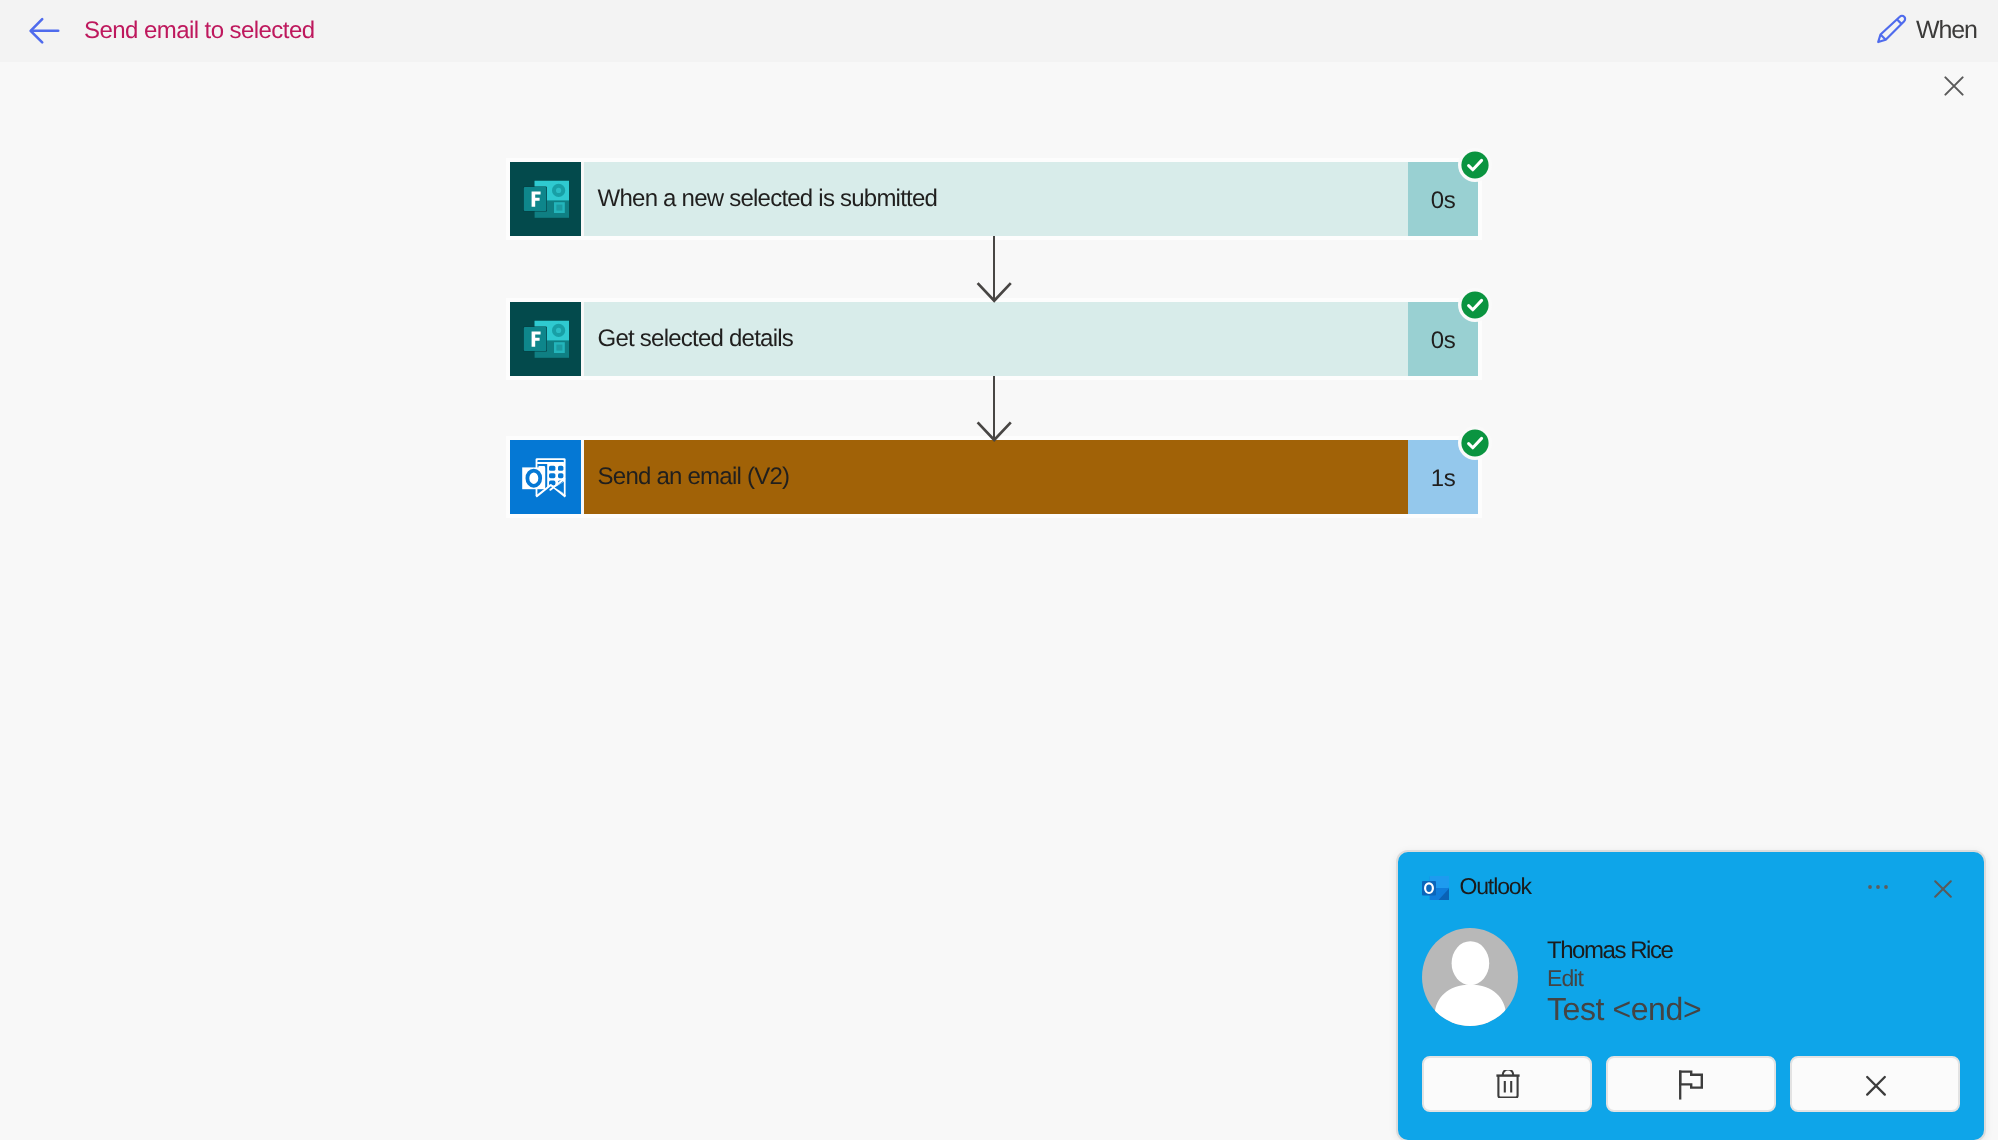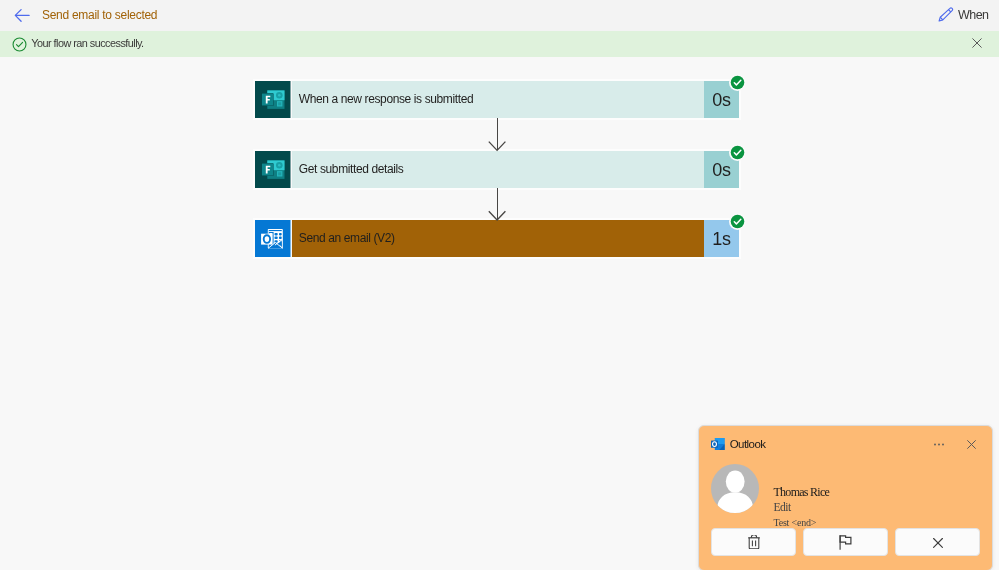--- a/index.html
+++ b/index.html
@@ -5,62 +5,62 @@
 <style>
   html,body{margin:0;padding:0;}
   body{width:999px;height:570px;overflow:hidden;background:#f8f8f8;
        font-family:"Liberation Sans","DejaVu Sans",sans-serif;}
   .page{position:relative;width:999px;height:570px;background:#f8f8f8;overflow:hidden;}
 
   
   .header{position:absolute;left:0;top:0;width:999px;height:31px;background:#f3f3f3;}
   .back-btn{position:absolute;left:14px;top:8px;width:16px;height:15px;cursor:pointer;}
   .header-title{position:absolute;left:42px;top:8px;font-size:12px;letter-spacing:-0.28px;
-                color:#a16207;line-height:15px;white-space:nowrap;}
+                color:#be185d;line-height:15px;white-space:nowrap;}
   .edit-btn{position:absolute;left:938px;top:6px;height:18px;cursor:pointer;width:42px;}
   .edit-ico{position:absolute;left:0;top:1px;width:16px;height:16px;line-height:0;}
   .edit-label{position:absolute;left:20px;top:2px;font-size:12.5px;letter-spacing:-0.55px;
               color:#3b3a39;line-height:14px;}
 
   
   .banner{position:absolute;left:0;top:31px;width:999px;height:26px;background:#dff2dc;}
   .banner-icon{position:absolute;left:12px;top:5.5px;width:15px;height:15px;line-height:0;}
   .banner-text{position:absolute;left:31.3px;top:5px;font-size:10.9px;letter-spacing:-0.55px;
                color:#3b3a39;line-height:15px;}
   .banner-close{position:absolute;left:972px;top:38px;width:10px;height:10px;cursor:pointer;line-height:0;}
 
   
   .flow{position:absolute;left:255px;top:81px;width:484px;}
   .card{position:relative;width:484px;height:37px;box-shadow:0 0 0 2px #fdfdfd;z-index:1;}
   .card .icon{position:absolute;left:0;top:0;width:35.5px;height:37px;overflow:hidden;line-height:0;}
   .card .body{position:absolute;left:36.8px;top:0;width:447.2px;height:37px;}
   .card .title{position:absolute;left:7px;top:10px;font-size:12px;letter-spacing:-0.385px;
                color:#201f1e;line-height:16px;white-space:nowrap;}
   .card .dur{position:absolute;left:412.2px;top:0;width:35px;height:37px;
-             font-size:18px;letter-spacing:-0.2px;color:#201f1e;line-height:39px;text-align:center;}
+             font-size:12px;letter-spacing:-0.2px;color:#201f1e;line-height:39px;text-align:center;}
   .connector{position:relative;width:484px;overflow:visible;z-index:3;}
   .connector .arrow-wrap{position:absolute;left:232px;top:0;width:20px;line-height:0;}
   .connector svg{display:block;overflow:visible;}
   .okbadge{position:absolute;width:17px;height:17px;z-index:5;line-height:0;}
 
   
   .toast{position:absolute;left:698px;top:425px;width:295px;height:146px;
-         background:#fdba74;border:1px solid #dcdcdc;border-radius:6px;
+         background:#0ea5e9;border:1px solid #dcdcdc;border-radius:6px;
          box-shadow:0 1px 4px rgba(0,0,0,0.07);box-sizing:border-box;}
   .toast-applogo{position:absolute;left:12.3px;top:11.8px;width:13.5px;height:12.5px;line-height:0;}
   .toast-appname{position:absolute;left:30.7px;top:10.3px;font-size:11.5px;letter-spacing:-0.55px;
                  color:#1b1b1b;line-height:16px;}
   .toast-more{position:absolute;left:235px;top:15.3px;width:10px;height:3px;cursor:pointer;line-height:0;}
   .toast-close{position:absolute;left:267.7px;top:14.3px;width:9px;height:9px;cursor:pointer;line-height:0;}
   .toast-avatar{position:absolute;left:12.1px;top:37.9px;width:48px;height:49px;border-radius:50%;
                 background:#b8b8b8;overflow:hidden;line-height:0;}
-  .toast-body{position:absolute;left:74.5px;top:58px;width:210px;font-family:Liberation Serif, serif;}
+  .toast-body{position:absolute;left:74.5px;top:41px;width:210px;}
     .toast-sender{font-size:12px;letter-spacing:-0.73px;color:#1b1b1b;line-height:16px;white-space:nowrap;}
     .toast-subject{font-size:11.5px;letter-spacing:-0.45px;color:#444;line-height:15px;white-space:nowrap;}
-    .toast-preview{font-size:10px;letter-spacing:-0.21px;color:#444;line-height:15px;white-space:nowrap;}
+    .toast-preview{font-size:16px;letter-spacing:-0.21px;color:#444;line-height:15px;white-space:nowrap;}
   .toast-actions{position:absolute;left:12.4px;top:101.9px;width:268.9px;height:28.5px;display:flex;gap:7px;}
   .toast-btn{flex:1;background:#fbfbfb;border:1px solid #e3e3e3;border-radius:4px;
              display:flex;align-items:center;justify-content:center;cursor:pointer;box-sizing:border-box;}
 </style>
 </head>
 <body>
 
 <div class="page">
 
   <div class="header">
@@ -76,29 +76,20 @@
         <svg width="16" height="16" viewBox="0 0 16 16">
           <path d="M11.9 1.4 a1.55 1.55 0 0 1 2.2 2.2 L4.85 12.85 1.1 14.0 2.25 10.25 Z" fill="none" stroke="#4f6bed" stroke-width="1.1" stroke-linejoin="round"></path>
           <path d="M10.55 2.75 L12.75 4.95" fill="none" stroke="#4f6bed" stroke-width="1.1"></path>
           <path d="M2.25 10.25 L4.85 12.85" fill="none" stroke="#4f6bed" stroke-width="1.1"></path>
         </svg>
       </span>
       <span class="edit-label">When</span>
     </div>
   </div>
 
-  <div class="banner">
-    <span class="banner-icon">
-      <svg width="15" height="15" viewBox="0 0 15 15">
-        <circle cx="7.5" cy="7.5" r="6.45" fill="none" stroke="#1a8a32" stroke-width="1.1"></circle>
-        <path d="M4.5 7.6 L6.5 9.7 L10.6 5.3" fill="none" stroke="#1a8a32" stroke-width="1.1" stroke-linecap="round" stroke-linejoin="round"></path>
-      </svg>
-    </span>
-    <span class="banner-text">Your flow ran successfully.</span>
-  </div>
   <div class="banner-close">
     <svg width="10" height="10" viewBox="0 0 10 10">
       <path d="M0.7 0.7 L9.3 9.3 M9.3 0.7 L0.7 9.3" stroke="#5a5a5a" stroke-width="1.0" stroke-linecap="round"></path>
     </svg>
   </div>
 
   <div class="flow" id="flow">
       <div class="card">
         <div class="icon"><svg width="35.5" height="37" viewBox="0 0 35.5 37">
             <rect x="0" y="0" width="35.5" height="37" fill="#034a4c"></rect>
@@ -106,21 +97,21 @@
             <rect x="12.3" y="9.4" width="17.2" height="9.8" fill="#2fcad0"></rect>
             <circle cx="24.3" cy="14.2" r="3.3" fill="#18a0a6"></circle>
             <circle cx="24.3" cy="14.2" r="1.3" fill="#2bbec5"></circle>
             <rect x="22.0" y="20.1" width="5.4" height="5.4" fill="#23b5bb"></rect>
             <rect x="23.2" y="21.3" width="3.0" height="3.0" fill="#1c9ba1"></rect>
             <rect x="6.6" y="12.2" width="11.9" height="12.6" rx="0.6" fill="#043f43"></rect>
             <rect x="6.9" y="12.5" width="11.3" height="12.0" rx="0.5" fill="#0e868b"></rect>
             <path d="M10.8 14.8 H15.3 V16.3 H12.6 V17.9 H14.8 V19.4 H12.6 V22.4 H10.8 Z" fill="#ffffff"></path>
           </svg></div>
         <div class="body" style="background:#d8ecea">
-          <div class="title">When a new response is submitted</div>
+          <div class="title">When a new selected is submitted</div>
           <div class="dur" style="background:#99d0d2">0s</div>
         </div>
       </div>
       <div class="connector" style="height:33px">
         <span class="arrow-wrap">
           <svg width="20" height="33.7" viewBox="0 0 20 33.7" shape-rendering="crispEdges">
             <rect x="9.5" y="0" width="1.2" height="31.9" fill="#484644"></rect>
             <path d="M1.8 23.6 L10.1 32.4 L18.4 23.6" fill="none" stroke="#484644" stroke-width="1.35" stroke-linejoin="miter" shape-rendering="auto"></path>
           </svg>
         </span>
@@ -132,21 +123,21 @@
             <rect x="12.3" y="9.4" width="17.2" height="9.8" fill="#2fcad0"></rect>
             <circle cx="24.3" cy="14.2" r="3.3" fill="#18a0a6"></circle>
             <circle cx="24.3" cy="14.2" r="1.3" fill="#2bbec5"></circle>
             <rect x="22.0" y="20.1" width="5.4" height="5.4" fill="#23b5bb"></rect>
             <rect x="23.2" y="21.3" width="3.0" height="3.0" fill="#1c9ba1"></rect>
             <rect x="6.6" y="12.2" width="11.9" height="12.6" rx="0.6" fill="#043f43"></rect>
             <rect x="6.9" y="12.5" width="11.3" height="12.0" rx="0.5" fill="#0e868b"></rect>
             <path d="M10.8 14.8 H15.3 V16.3 H12.6 V17.9 H14.8 V19.4 H12.6 V22.4 H10.8 Z" fill="#ffffff"></path>
           </svg></div>
         <div class="body" style="background:#d8ecea">
-          <div class="title">Get submitted details</div>
+          <div class="title">Get selected details</div>
           <div class="dur" style="background:#99d0d2">0s</div>
         </div>
       </div>
       <div class="connector" style="height:31.5px">
         <span class="arrow-wrap">
           <svg width="20" height="33.3" viewBox="0 0 20 33.3" shape-rendering="crispEdges">
             <rect x="9.5" y="0" width="1.2" height="31.5" fill="#484644"></rect>
             <path d="M1.8 23.200000000000003 L10.1 32 L18.4 23.200000000000003" fill="none" stroke="#484644" stroke-width="1.35" stroke-linejoin="miter" shape-rendering="auto"></path>
           </svg>
         </span>

